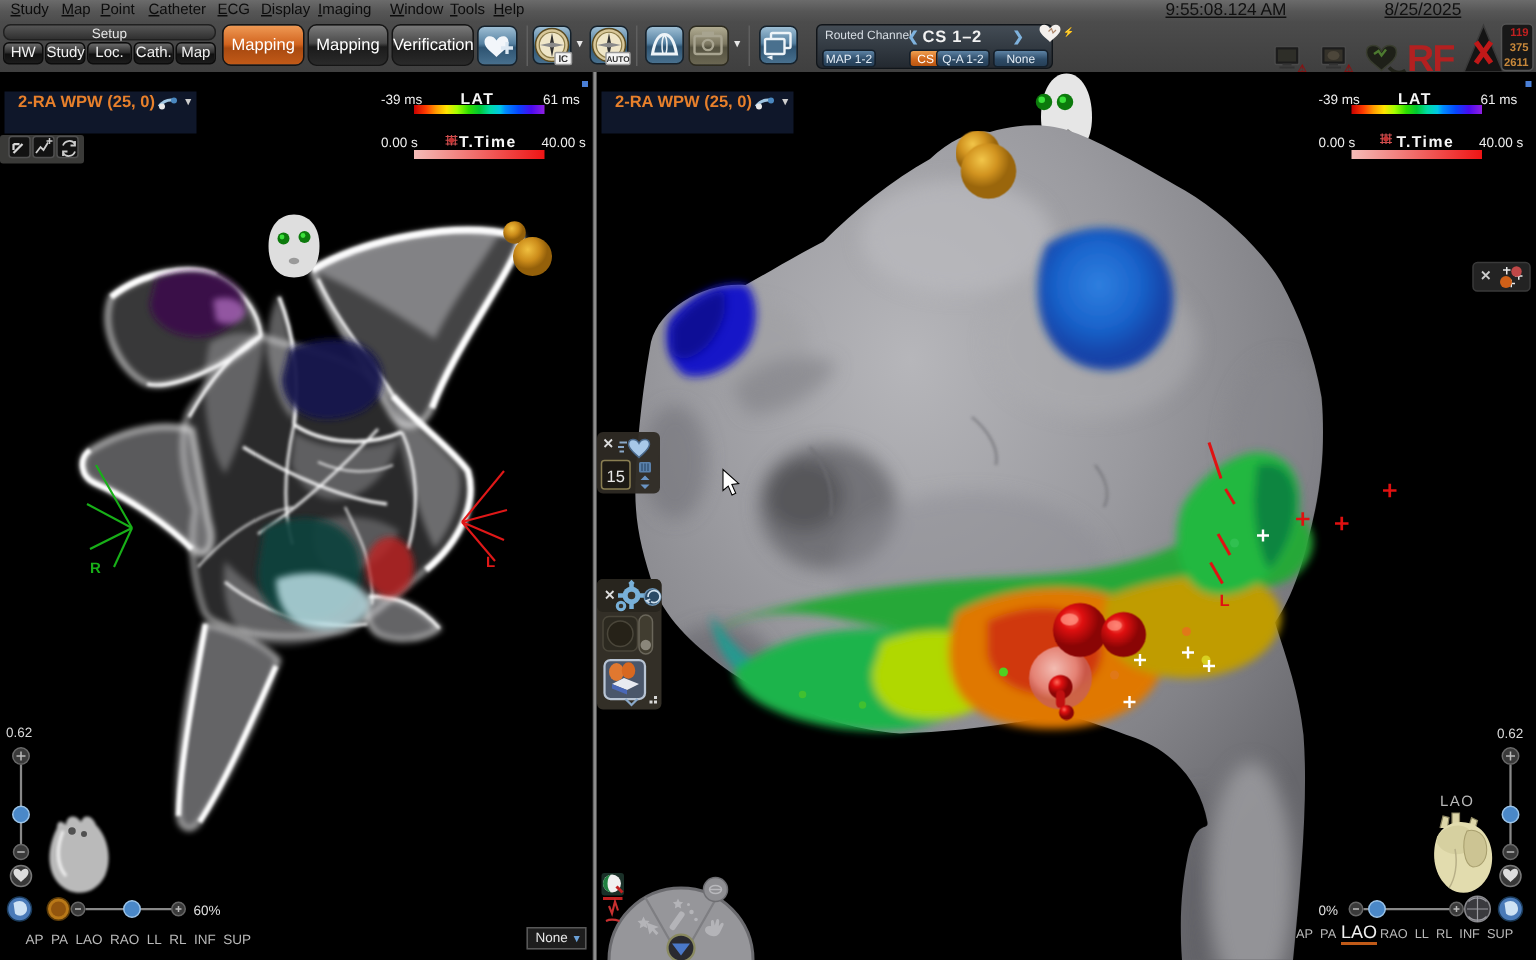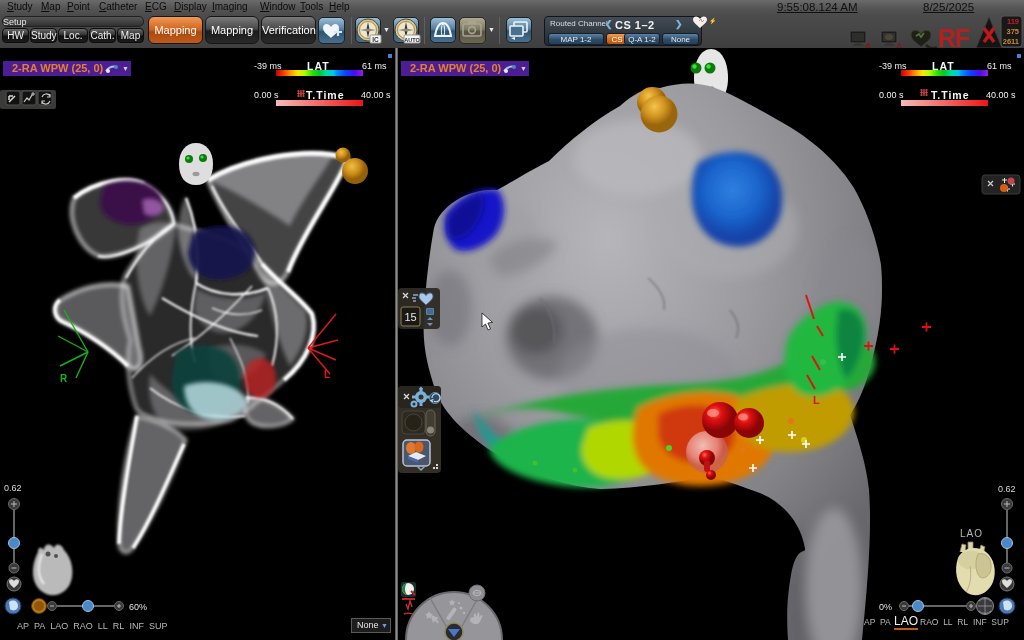--- a/index.html
+++ b/index.html
@@ -12,21 +12,21 @@
   background:linear-gradient(#6b6b6b,#565656 55%,#4d4d4d);
   color:#0a0a0a; font-size:11px; }
 #menubar .mi { position:absolute; top:1px; font-size:10px; color:#0c0c0c; }
 #menubar .clock { position:absolute; top:1px; font-size:11.5px; color:#101010;text-decoration:underline; }
 
 
 #toolbar { position:absolute; left:0; top:14px; width:1024px; height:34px;
   background:linear-gradient(#4c4c4c,#3f3f3f); }
 .setuplbl { position:absolute; left:2px; top:2px; width:142px; height:11px;
   background:linear-gradient(#565656,#303030); border:1px solid #202020; border-radius:5px;
-  color:#e5e5e5; font-size:9px; line-height:10px; }
+  color:#e5e5e5; font-size:9px; text-align:center; line-height:10px; }
 .sbtn { position:absolute; top:14px; height:15px; background:linear-gradient(#6a6a6a,#303030 45%,#101010 55%,#1c1c1c);
   border:1px solid #0c0c0c; border-radius:4px; color:#f0f0f0; font-size:10px; text-align:center; line-height:13px; }
 .bigbtn { position:absolute; top:2px; height:28px; border-radius:6px; color:#fff;
   font-size:11px; text-align:center; line-height:26px; border:1px solid #151515; }
 .grad-dark { background:linear-gradient(#7a7a7a,#4a4a4a 45%,#1b1b1b 55%,#2a2a2a); }
 .grad-orange { background:linear-gradient(#ef9a55,#d2641f 48%,#a94a10 58%,#c25a18); }
 .tico { position:absolute; top:3px; width:27px; height:27px; border-radius:5px;
   border:1px solid #16222c; }
 .blueico { background:linear-gradient(#9dbed4,#5580a0 45%,#2e5472 55%,#48708e); }
 .sep { position:absolute; top:3px; width:1px; height:27px; background:#5f5f5f; }
@@ -42,21 +42,21 @@
   border:1px solid #141f2a; }
 #routed .rcbtn.on { background:linear-gradient(#f0a050,#d2691e 55%,#b85510); color:#fff; }
 
 
 #main { position:absolute; left:0; top:48px; width:1024px; height:592px; background:#000; }
 #divider { position:absolute; left:395px; top:0; width:3px; height:592px; background:linear-gradient(90deg,#3a3a3a,#8e8e8e 40%,#8e8e8e 70%,#2a2a2a); }
 .panel { position:absolute; top:0; height:592px; background:#000; overflow:hidden; }
 #lpanel { left:0; width:395px; }
 #rpanel { left:398px; width:626px; }
 
-.titlebar { position:absolute; left:3px; top:13px; height:15px; background:#4c1d95; }
+.titlebar { position:absolute; left:3px; top:13px; height:28px; background:#0f172a; }
 .titlebar .tname { position:absolute; left:9px; top:1px; color:#e8802b; font-size:11px; font-weight:bold; white-space:nowrap; }
 .titlebar .tchev { position:absolute; top:4px; color:#cfcfcf; font-size:7px; }
 
 .cs-label { position:absolute; color:#efefef; font-size:9px; white-space:nowrap; }
 .cs-title { position:absolute; color:#f6f6f6; font-size:10.5px; font-weight:bold; letter-spacing:1px; white-space:nowrap; }
 .rainbow { position:absolute; height:6px; width:87px;
   background:linear-gradient(90deg,#c80000,#ff3c00 9%,#ff9c00 17%,#ffe400 25%,#a6ff00 33%,#2ede00 42%,#00c832 50%,#00dca4 58%,#00c8e6 66%,#008cff 70%,#0646ff 80%,#4a0af0 90%,#9020e2 100%); }
 .redbar { position:absolute; height:6px; width:87px; background:linear-gradient(90deg,#f4bcb8,#ee1414); }
 .bluesq { position:absolute; width:4px; height:4px; background:#4a7fd6; }
 
@@ -102,21 +102,21 @@
     <div class="tico" style="left:459px; width:27px; height:27px; background:linear-gradient(#b0ab91,#7d7862 45%,#555240 55%,#6b6753); border-color:#2e2c20;"></div>
     <span class="chev" style="left:488px;">▼</span>
     <div class="sep" style="left:499px;"></div>
     <div class="tico blueico" style="left:506px; width:26px; height:26px;"></div>
 
     <div id="routed">
       <span class="row1">Routed Channel</span>
       <span class="arr" style="left:60px; top:2px;">❮</span>
       <span class="bigch" style="left:70px;">CS 1–2</span>
       <span class="arr" style="left:130px; top:2px;">❯</span>
-      <div class="rcbtn" style="left:3px;  width:56px;">MAP 1-2</div>
+      <div class="rcbtn" style="left:3px;  width:36px;">MAP 1-2</div>
       <div class="rcbtn on" style="left:41px; width:36px;margin-left:20px;">CS 1-2</div>
       <div class="rcbtn" style="left:79px; width:36px;">Q-A 1-2</div>
       <div class="rcbtn" style="left:117px;width:37px;">None</div>
     </div>
 
     <svg class="lay" width="1024" height="34" viewBox="0 0 1024 34" style="pointer-events:none;">
 
       <g transform="translate(331,16)">
         <path d="M0,-3 C-2,-7 -8,-7 -8,-2 C-8,2 -3,5 0,8 C3,5 8,2 8,-2 C8,-7 2,-7 0,-3 Z" fill="#f2f6fa"></path>
         <path d="M3,2 h8 M7,-2 v8" stroke="#dce8f2" stroke-width="2.2"></path>

